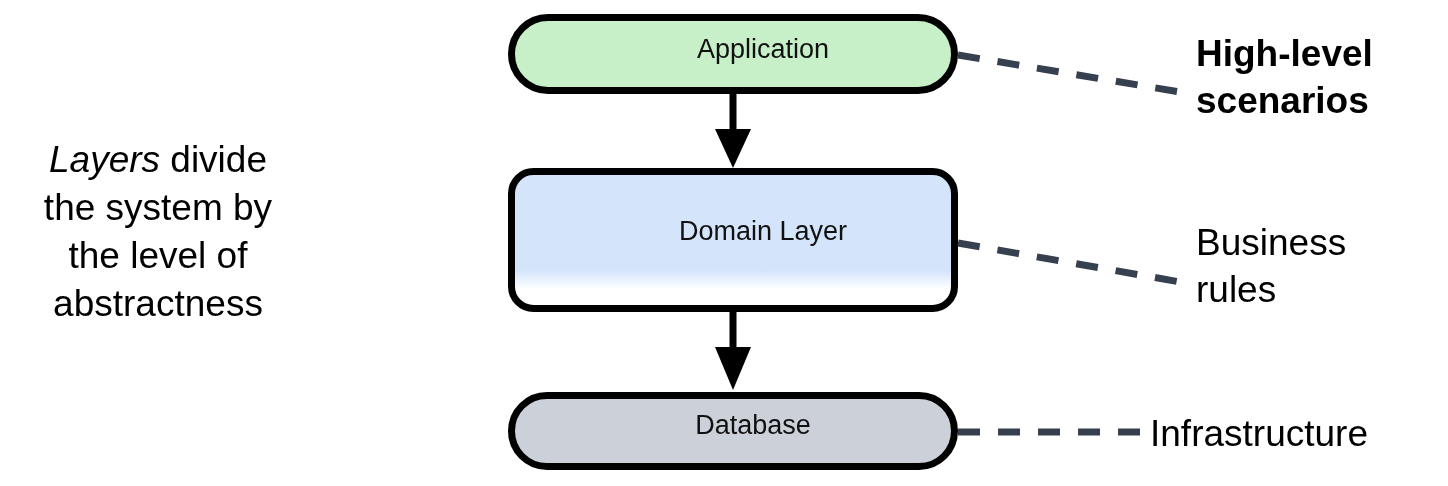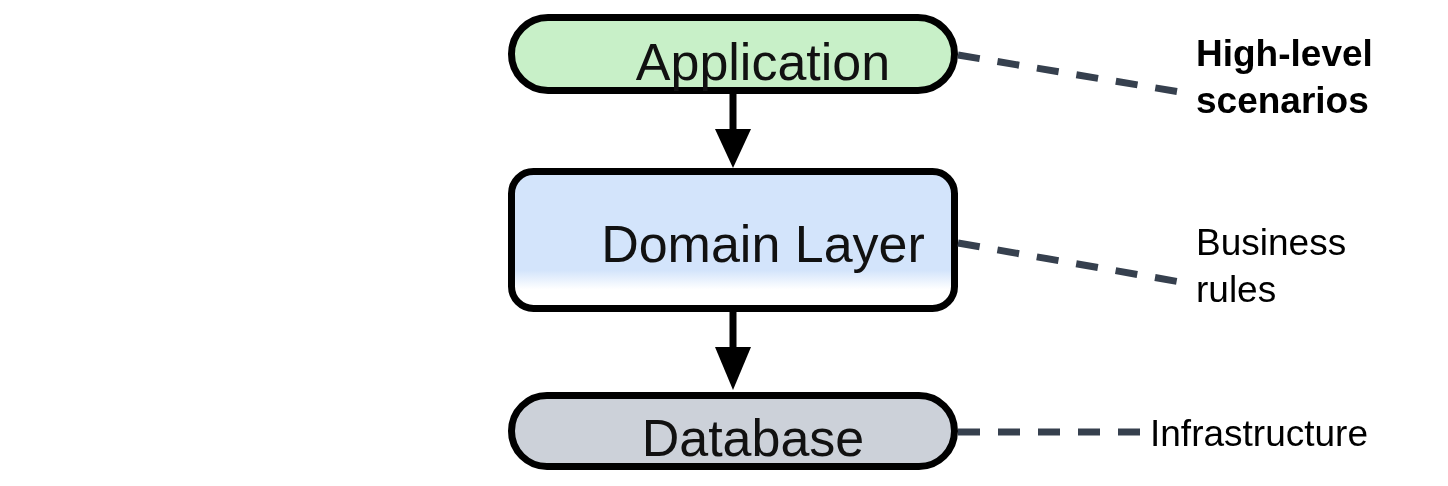--- a/index.html
+++ b/index.html
@@ -39,21 +39,21 @@
     left: 0;
     top: 0;
     width: 1448px;
     height: 486px;
   }
 
   
   .box-label {
     position: absolute;
     text-align: center;
-    font-size: 52px;
+    font-size: 27px;
     line-height: 1;
     color: #111111;
     white-space: nowrap;
     padding-left: 30px;
   }
   #label-application { left: 508px; top: 36px;  width: 450px; }
   #label-domain      { left: 508px; top: 218px; width: 450px; }
   #label-database    { left: 508px; top: 412px; width: 430px; }
 
   
@@ -66,20 +66,24 @@
   }
   #annotation-0 { left: 1196px; top: 30px;  width: 250px; text-align: left; font-weight: bold; }
   #annotation-1 { left: 1196px; top: 219px; width: 250px; text-align: left; }
   #annotation-2 { left: 1150px; top: 410px; width: 300px; text-align: left; }
 </style>
 </head>
 <body>
 
 <div id="canvas">
 
+  <div id="caption"><span class="em">Layers</span><span> divide
+the system by
+the level of
+abstractness</span></div>
 
   <svg id="diagram" viewBox="0 0 1448 486">
     <defs>
       <linearGradient id="domainGradient" x1="0" y1="0" x2="0" y2="1">
         <stop offset="0%" stop-color="#d3e4fb"></stop>
         <stop offset="72%" stop-color="#d3e4fb"></stop>
         <stop offset="86%" stop-color="#ffffff"></stop>
         <stop offset="100%" stop-color="#ffffff"></stop>
       </linearGradient>
     </defs>

